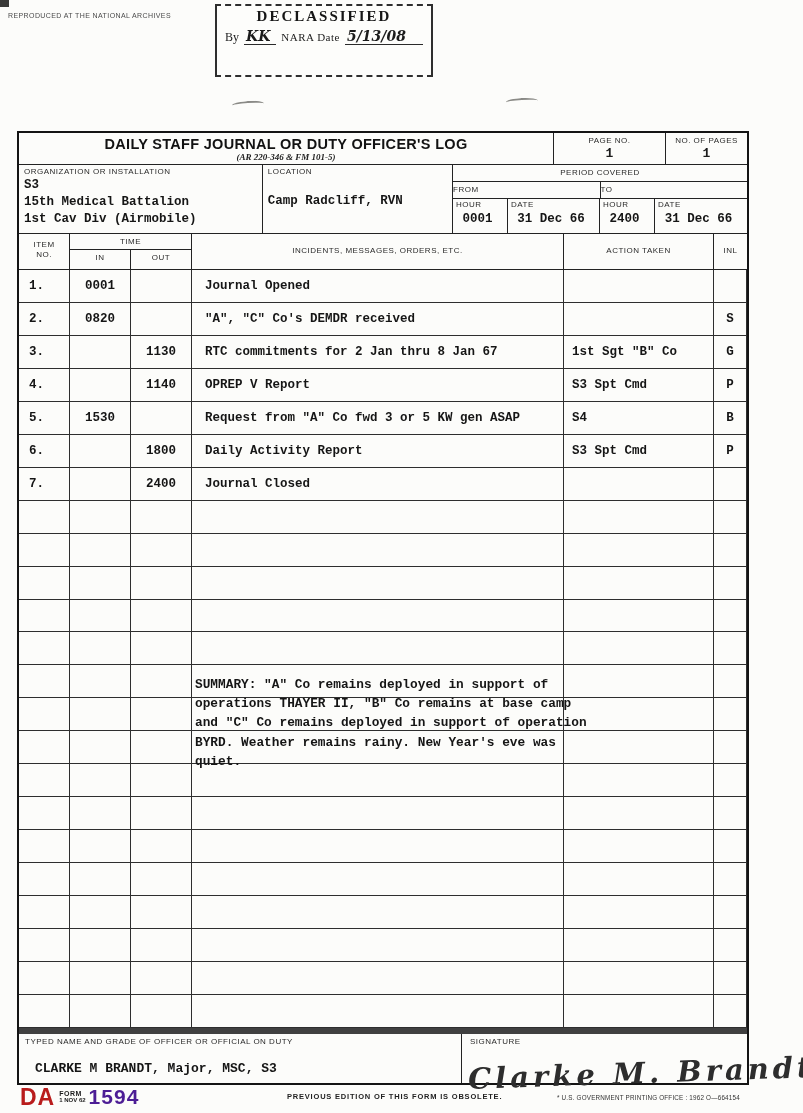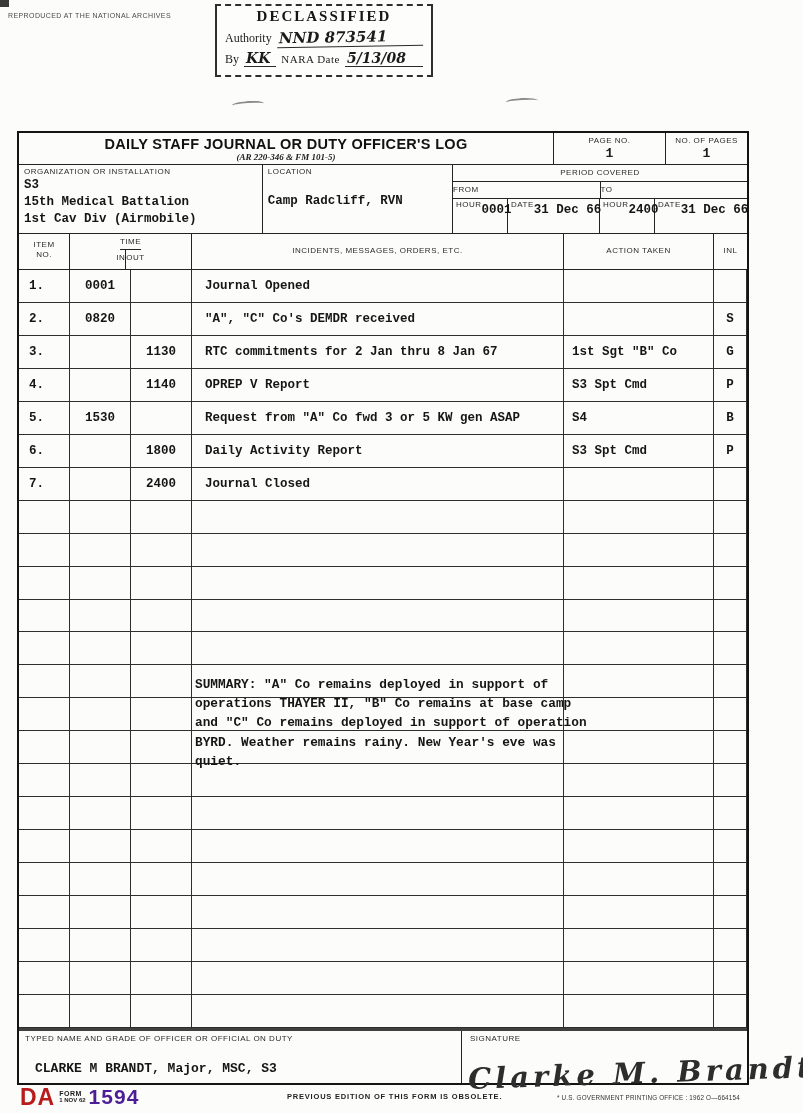--- a/index.html
+++ b/index.html
@@ -52,30 +52,30 @@
   .org-lines { margin-top:1px; }
   .org-lines .typed { line-height:17px; font-size:12.5px; }
   .cell-loc { width:192px; border-right:1px solid #232323; padding:2px 0 0 5px; }
   .loc-val { margin-top:18px; font-size:12.5px; }
   .cell-period { flex:1; display:flex; flex-direction:column; }
   .period-hdr { height:17px; text-align:center; border-bottom:1px solid #232323; padding-top:3px; }
   .fromto { display:flex; height:17px; border-bottom:1px solid #232323; }
   .fromto > div { flex:1; text-align:left; padding-top:3px; }
   .fromto .from { border-right:1px solid #232323; }
   .hourdate { display:flex; flex:1; }
-  .hd-cell { border-right:1px solid #232323; padding:1px 8px 0 3px; display:flex; flex-direction:row; }
+  .hd-cell { border-right:1px solid #232323; padding:1px 8px 0 3px; display:flex; flex-direction:column; }
   .hd-cell .typed { font-size:12.5px; margin-top:3px; text-align:center; }
   .hd-hour { width:55px; }
   .hd-date { width:92px; }
   .hd-date2 { flex:1; border-right:none; }
 
   
   .band-cols { height:36px; }
   .col-item { width:51px; border-right:1px solid #232323; text-align:center; padding-top:6px; line-height:10px; }
-  .col-time { width:122px; border-right:1px solid #232323; display:flex; flex-direction:column;align-items:center; }
+  .col-time { width:122px; border-right:1px solid #232323; display:flex; flex-direction:column; }
   .time-top { height:16px; text-align:center; padding-top:3px; border-bottom:1px solid #232323; }
   .time-bottom { flex:1; display:flex; }
   .time-bottom > div { flex:1; text-align:center; padding-top:3px; }
   .time-bottom .in { border-right:1px solid #232323; }
   .col-inc { width:372px; border-right:1px solid #232323; text-align:center; padding-top:12px; }
   .col-act { width:150px; border-right:1px solid #232323; text-align:center; padding-top:12px; }
   .col-inl { flex:1; text-align:center; padding-top:12px; }
 
   
   .rows-host { flex:1; display:flex; flex-direction:column; position:relative; }
@@ -88,21 +88,21 @@
   .jc.act { width:150px; padding-left:8px; font-size:12.5px; }
   .jc.inl { flex:1; justify-content:center; }
   .jc .t { font-family:"Liberation Mono", monospace; font-weight:700; font-size:12.5px; color:#151515; white-space:pre; }
   .summary-overlay {
     position:absolute; left:176px; top:405px; width:440px;
     font-family:"Liberation Mono", monospace; font-weight:700; font-size:12.8px;
     line-height:19.2px; color:#151515; white-space:pre-line; pointer-events:none;
   }
 
   
-  .band-officer { height:55px; border-bottom:none; border-top:3px solid #404040; }
+  .band-officer { height:55px; border-bottom:none; border-top:6px solid #404040; }
   .cell-name { width:443px; border-right:1px solid #232323; position:relative; padding:3px 0 0 6px; }
   .name-val { position:absolute; left:16px; bottom:7px; font-size:13px; }
   .cell-sig { flex:1; position:relative; padding:3px 0 0 8px; }
   .sig-val {
     position:absolute; left:6px; bottom:-7px;
     font-family:"DejaVu Serif", serif; font-style:italic; font-weight:700;
     font-size:29px; letter-spacing:4px; color:#2d2d2d; transform:rotate(-2deg);
     white-space:nowrap;
   }
 
@@ -120,24 +120,20 @@
 <body>
 
 <div class="page">
 
   <div class="corner-artifact"></div>
   <div class="archives-note">REPRODUCED AT THE NATIONAL ARCHIVES</div>
 
   <div class="declass">
     <div class="declass-title">DECLASSIFIED</div>
     <div class="declass-line">
-      <span>Authority</span>
-      <span class="hw hw-underline auth-val">NND 873541</span>
-    </div>
-    <div class="declass-line">
       <span>By</span>
       <span class="hw hw-underline by-val">KK</span>
       <span class="nara-lbl">NARA Date</span>
       <span class="hw hw-underline date-val">5/13/08</span>
     </div>
   </div>
 
   <div class="pen-mark m1"></div>
   <div class="pen-mark m2"></div>
 

